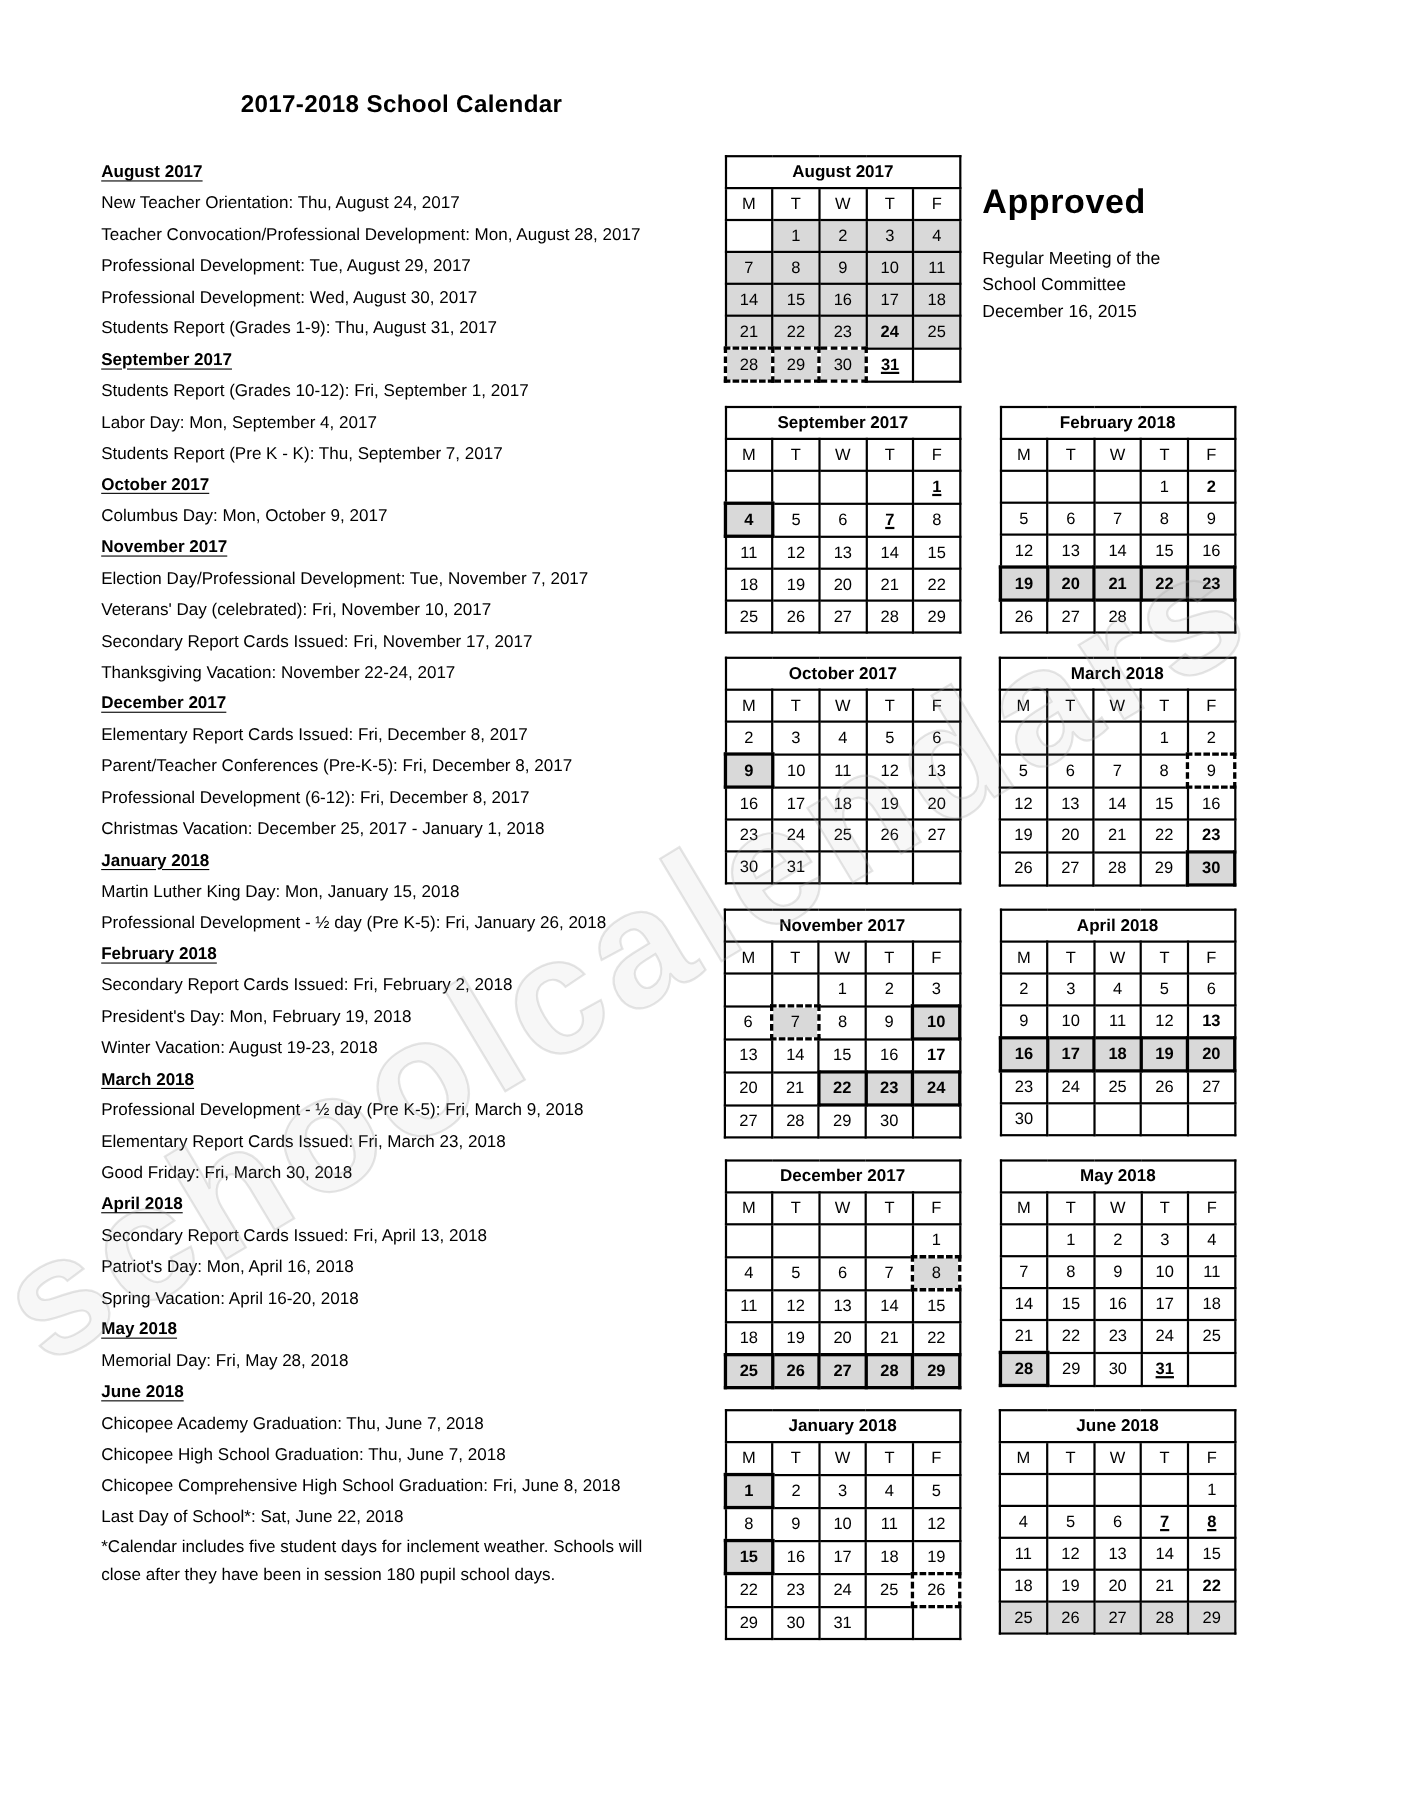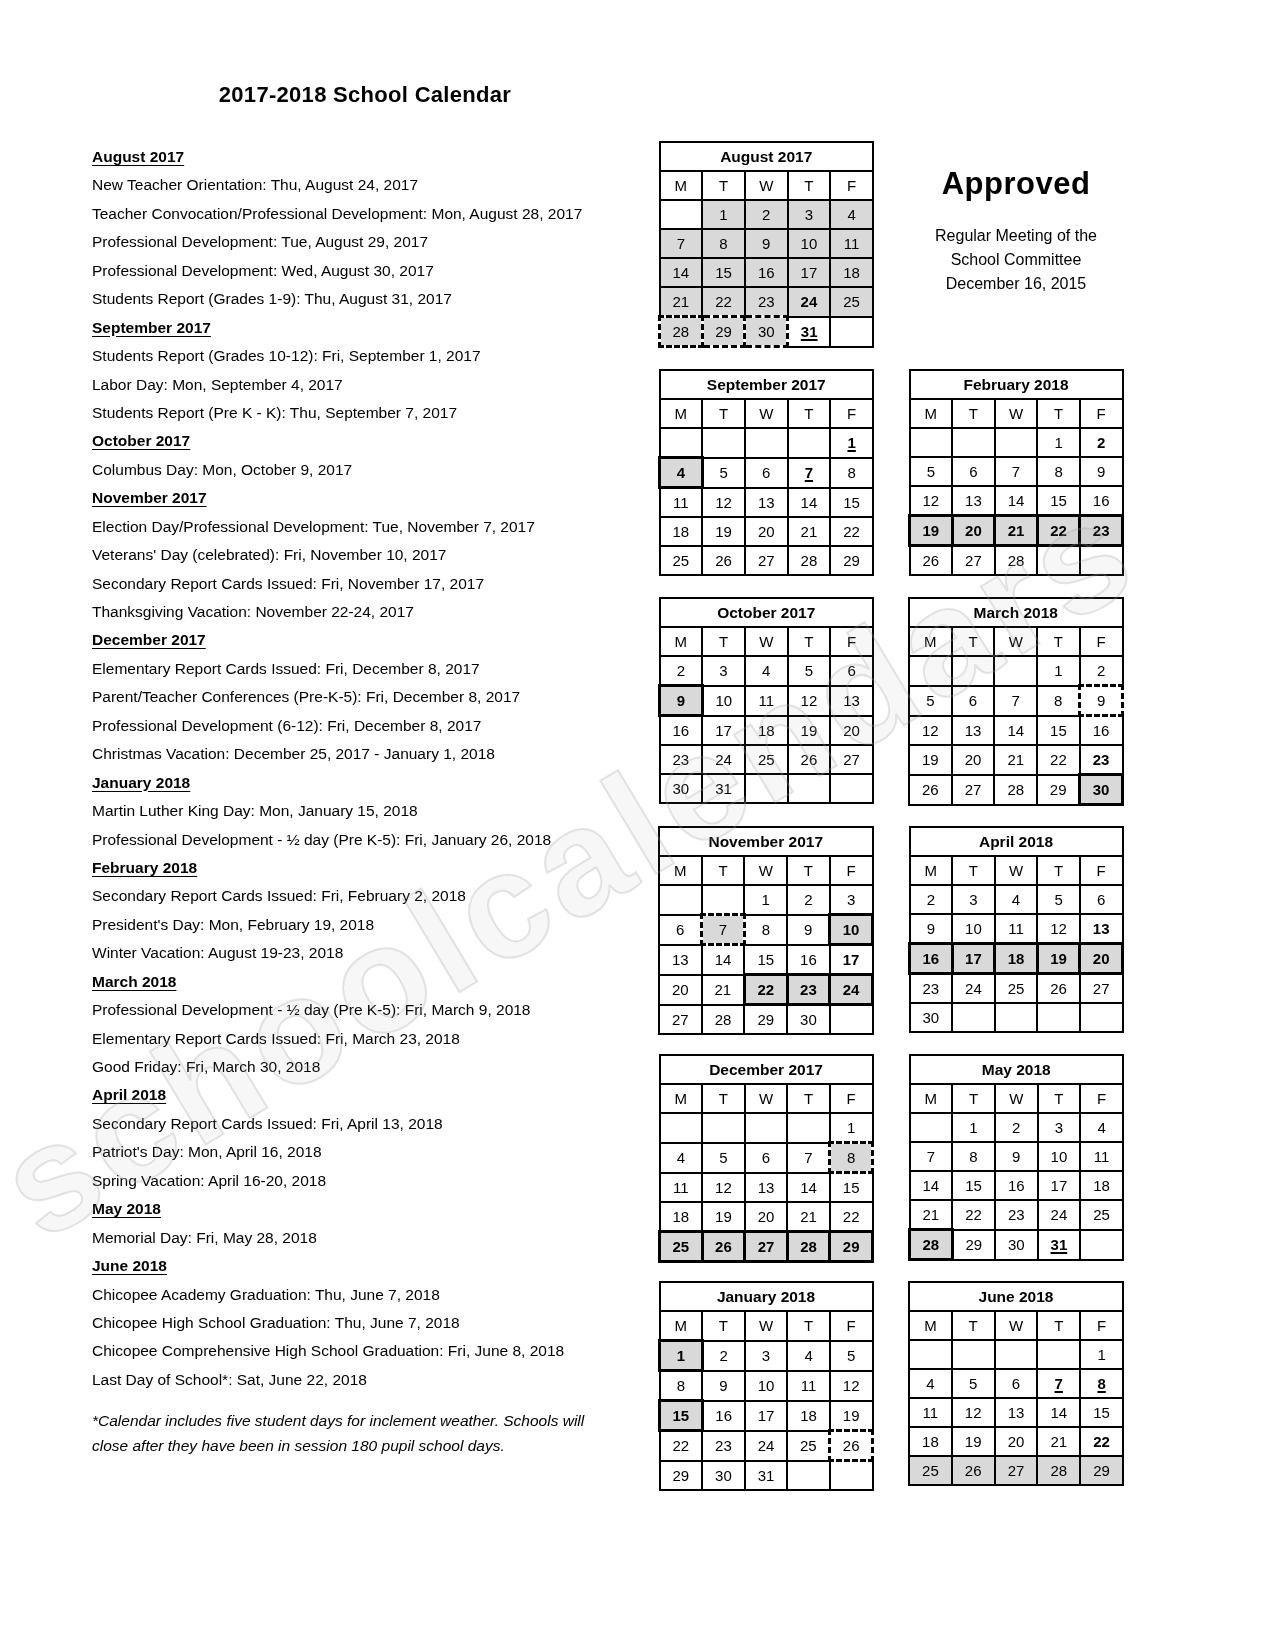--- a/index.html
+++ b/index.html
@@ -4,23 +4,23 @@
 <style>
   html,body{margin:0;padding:0;background:#fff;}
   .page{position:relative;width:1132px;height:1650px;background:#fff;overflow:hidden;
         font-family:"Liberation Sans",sans-serif;color:#000;}
   .title{position:absolute;left:92px;top:82px;width:546px;margin:0;text-align:center;
          font-size:22px;font-weight:bold;letter-spacing:0.3px;}
   
   .left-col{position:absolute;left:92px;top:143px;width:556px;}
   .line{height:28.45px;line-height:28.45px;font-size:15.5px;white-space:nowrap;}
   .month-header{font-weight:bold;text-decoration:underline;text-underline-offset:3px;}
-  .footnote{margin-top:14px;width:520px;font-size:15.5px;line-height:25px;font-style:italic;}
+  .footnote{margin-top:0;width:520px;font-size:15.5px;line-height:25px;}
   
-  .approved{position:absolute;left:893px;top:166px;width:246px;text-align:center;}
+  .approved{position:absolute;left:893px;top:166px;width:246px;text-align:left;}
   .approved-word{font-size:31px;font-weight:bold;letter-spacing:0.5px;}
   .approved-meeting{margin-top:22px;font-size:16px;line-height:24px;}
   
   .cal{position:absolute;width:216px;}
   #cal-0{left:658px;top:141px}#cal-1{left:658px;top:369px}#cal-2{left:658px;top:597px}
   #cal-3{left:658px;top:826px}#cal-4{left:658px;top:1054px}#cal-5{left:658px;top:1281px}
   #cal-6{left:908px;top:369px}#cal-7{left:908px;top:597px}#cal-8{left:908px;top:826px}
   #cal-9{left:908px;top:1054px}#cal-10{left:908px;top:1281px}
   .cal table{width:100%;border-collapse:collapse;table-layout:fixed;}
   .cal th,.cal td{border:2px solid #000;height:27px;padding:0;text-align:center;

